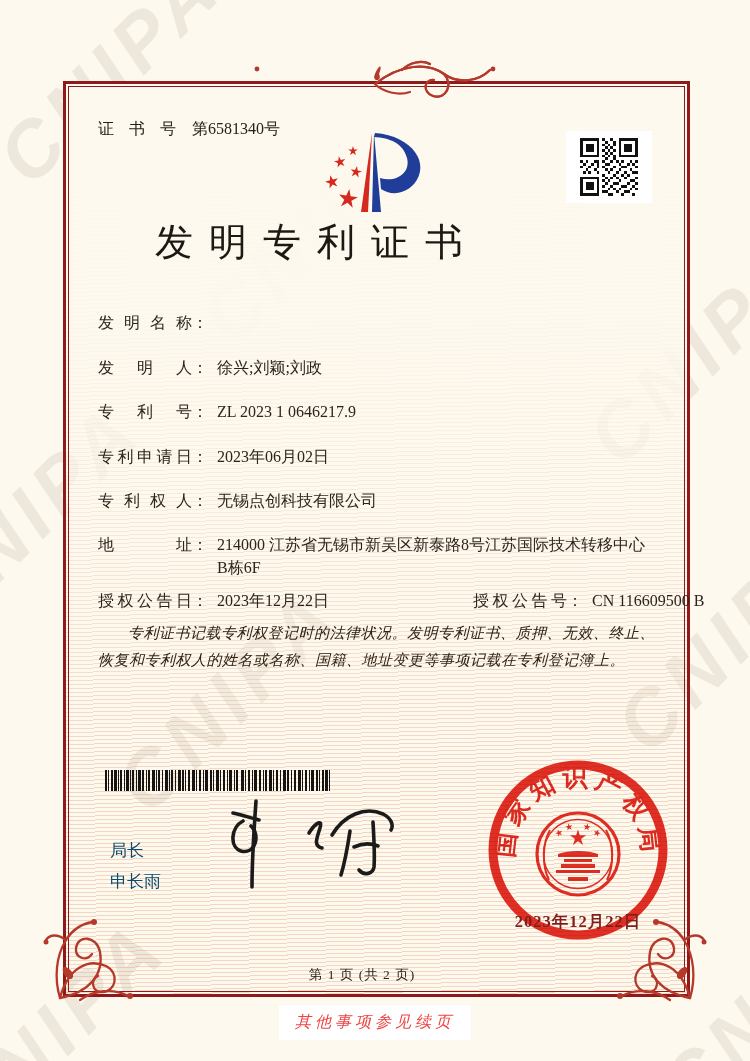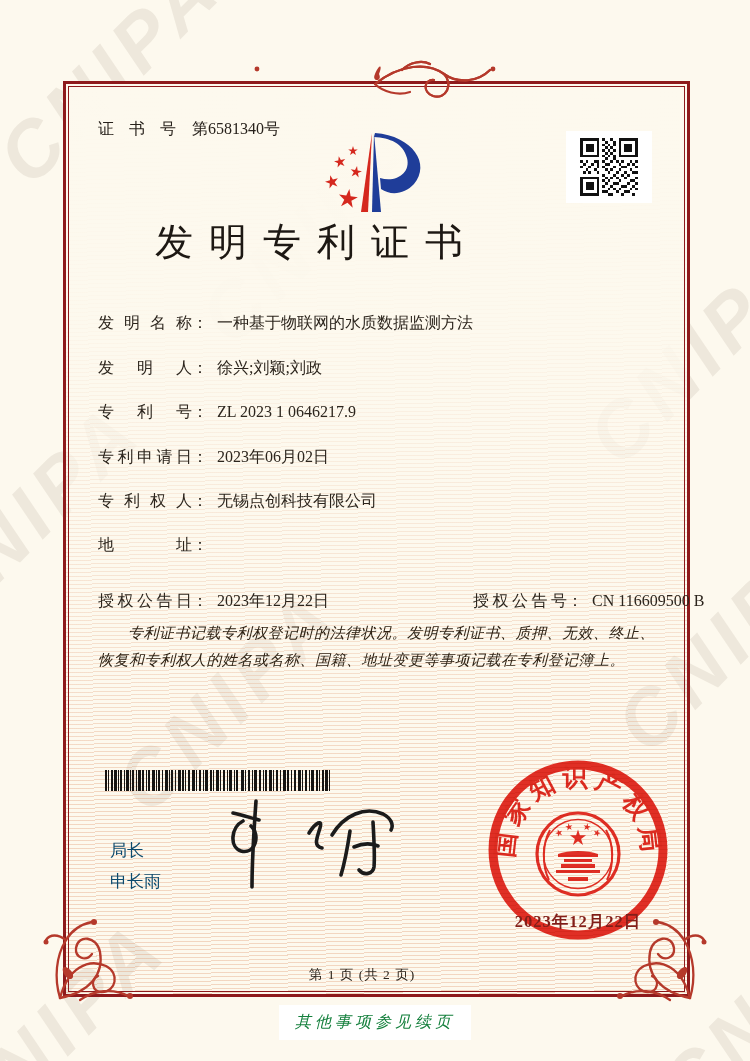--- a/index.html
+++ b/index.html
@@ -49,21 +49,21 @@
              font-family:"Liberation Sans","DejaVu Sans",sans-serif;font-size:17px;color:#0c4a6e;line-height:31px;}
   .signature{position:absolute;left:213px;top:793px;z-index:6;}
 
   
   .seal{position:absolute;left:483px;top:755px;z-index:7;mix-blend-mode:multiply;opacity:.95;}
 
   
   .page-num{position:absolute;left:0;top:966px;width:724px;text-align:center;z-index:5;
             font-size:13.5px;color:#2c251d;letter-spacing:1px;}
   .note-box{position:absolute;left:375px;top:1005px;transform:translateX(-50%);z-index:5;
-            background:#ffffff;padding:7px 16px;font-size:16px;font-style:italic;color:#15803d;letter-spacing:4px;white-space:nowrap;}
+            background:#ffffff;padding:7px 16px;font-size:16px;font-style:italic;color:#ef4444;letter-spacing:4px;white-space:nowrap;}
 </style>
 </head>
 <body>
 
 <div id="page">
 
   <svg width="0" height="0" style="position:absolute">
     <defs>
       <path id="star" d="M0,-1 L0.22,-0.31 0.95,-0.31 0.36,0.12 0.59,0.81 0,0.38 -0.59,0.81 -0.36,0.12 -0.95,-0.31 -0.22,-0.31 Z"></path>
     </defs>
@@ -185,21 +185,20 @@
   <div class="title">发明专利证书</div>
 
   <div class="row" style="top:311px">
     <span class="lbl"><span class="char-justify">
           <span>发</span>
           <span>明</span>
           <span>名</span>
           <span>称</span>
         </span></span>
     <span class="colon">：</span>
-    <span class="val">一种基于物联网的水质数据监测方法</span>
   </div>
   <div class="row" style="top:356px">
     <span class="lbl"><span class="char-justify">
           <span>发</span>
           <span>明</span>
           <span>人</span>
         </span></span>
     <span class="colon">：</span>
     <span class="val">徐兴;刘颖;刘政</span>
   </div>
@@ -232,20 +231,21 @@
         </span></span>
     <span class="colon">：</span>
     <span class="val">无锡点创科技有限公司</span>
   </div>
   <div class="row" style="top:533px">
     <span class="lbl"><span class="char-justify">
           <span>地</span>
           <span>址</span>
         </span></span>
     <span class="colon">：</span>
+    <span class="val wrap">214000 江苏省无锡市新吴区新泰路8号江苏国际技术转移中心B栋6F</span>
   </div>
   <div class="row" style="top:589px;width:560px">
     <span class="lbl"><span class="char-justify">
           <span>授</span>
           <span>权</span>
           <span>公</span>
           <span>告</span>
           <span>日</span>
         </span></span>
     <span class="colon">：</span>

